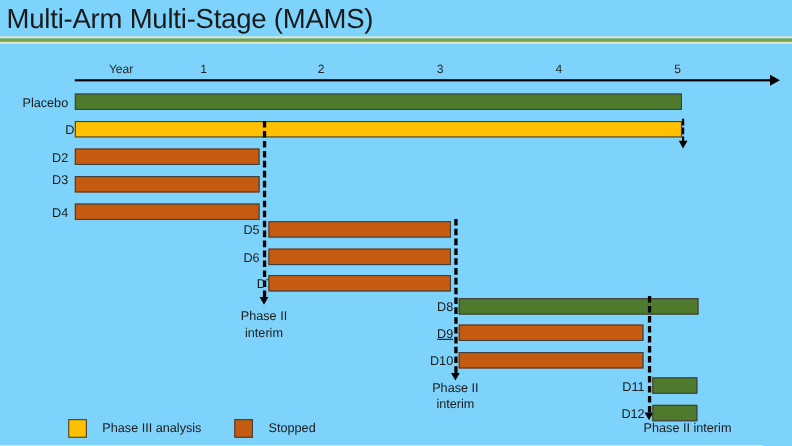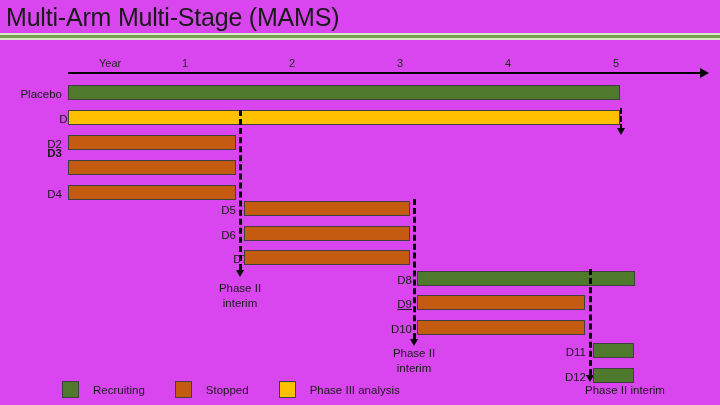--- a/index.html
+++ b/index.html
@@ -8,21 +8,21 @@
     background: #ffffff;
   }
   body {
     font-family: "Liberation Sans", sans-serif;
     -webkit-font-smoothing: antialiased;
   }
   #slide {
     position: relative;
     width: 720px;
     height: 405px;
-    background: #d946ef;
+    background: #7dd3fc;
     overflow: hidden;
   }
 
   
   #title {
     position: absolute;
     left: 6px;
     top: 2px;
     font-size: 25px;
     line-height: 30px;
@@ -167,21 +167,21 @@
 
   <div class="row-label" style="left:0px; width:62px; top:87px;">Placebo</div>
   <div class="bar green" style="left:68px; top:85px; width:552px;"></div>
 
   <div class="row-label" style="left:12px; width:62px; top:112px;">D1</div>
   <div class="bar yellow" style="left:68px; top:110px; width:552px;"></div>
 
   <div class="row-label" style="left:0px; width:62px; top:137px;">D2</div>
   <div class="bar orange" style="left:68px; top:135px; width:168px;"></div>
 
-  <div class="row-label" style="left:0px; width:62px; top:146px;font-weight:bold;">D3</div>
+  <div class="row-label" style="left:0px; width:62px; top:157px;">D3</div>
   <div class="bar orange" style="left:68px; top:160px; width:168px;"></div>
 
   <div class="row-label" style="left:0px; width:62px; top:187px;">D4</div>
   <div class="bar orange" style="left:68px; top:185px; width:168px;"></div>
 
   <div class="divider" style="left:239px; top:110px; height:160px;"></div>
   <div class="arrow-down" style="left:236px; top:270px;"></div>
   <div class="stage-note" style="left:240px; top:281px; width:120px;">Phase II
 interim</div>
 
@@ -216,26 +216,22 @@
   <div class="stage-note" style="left:625px; top:383px; width:180px;">Phase II interim</div>
 
   <div class="row-label" style="left:528px; width:58px; top:345px;">D11</div>
   <div class="bar green" style="left:593px; top:343px; width:41px;"></div>
 
   <div class="row-label" style="left:528px; width:58px; top:370px;">D12</div>
   <div class="bar green" style="left:593px; top:368px; width:41px;"></div>
 
   <div id="legend">
     <div class="legend-item">
-      <span class="legend-swatch" style="background:#4f7a2e;"></span>
-      <span class="legend-text">Recruiting</span>
+      <span class="legend-swatch" style="background:#ffc000;"></span>
+      <span class="legend-text">Phase III analysis</span>
     </div>
     <div class="legend-item">
       <span class="legend-swatch" style="background:#c55a11;"></span>
       <span class="legend-text">Stopped</span>
     </div>
-    <div class="legend-item">
-      <span class="legend-swatch" style="background:#ffc000;"></span>
-      <span class="legend-text">Phase III analysis</span>
-    </div>
   </div>
 
 </div>
 
 </body></html>

